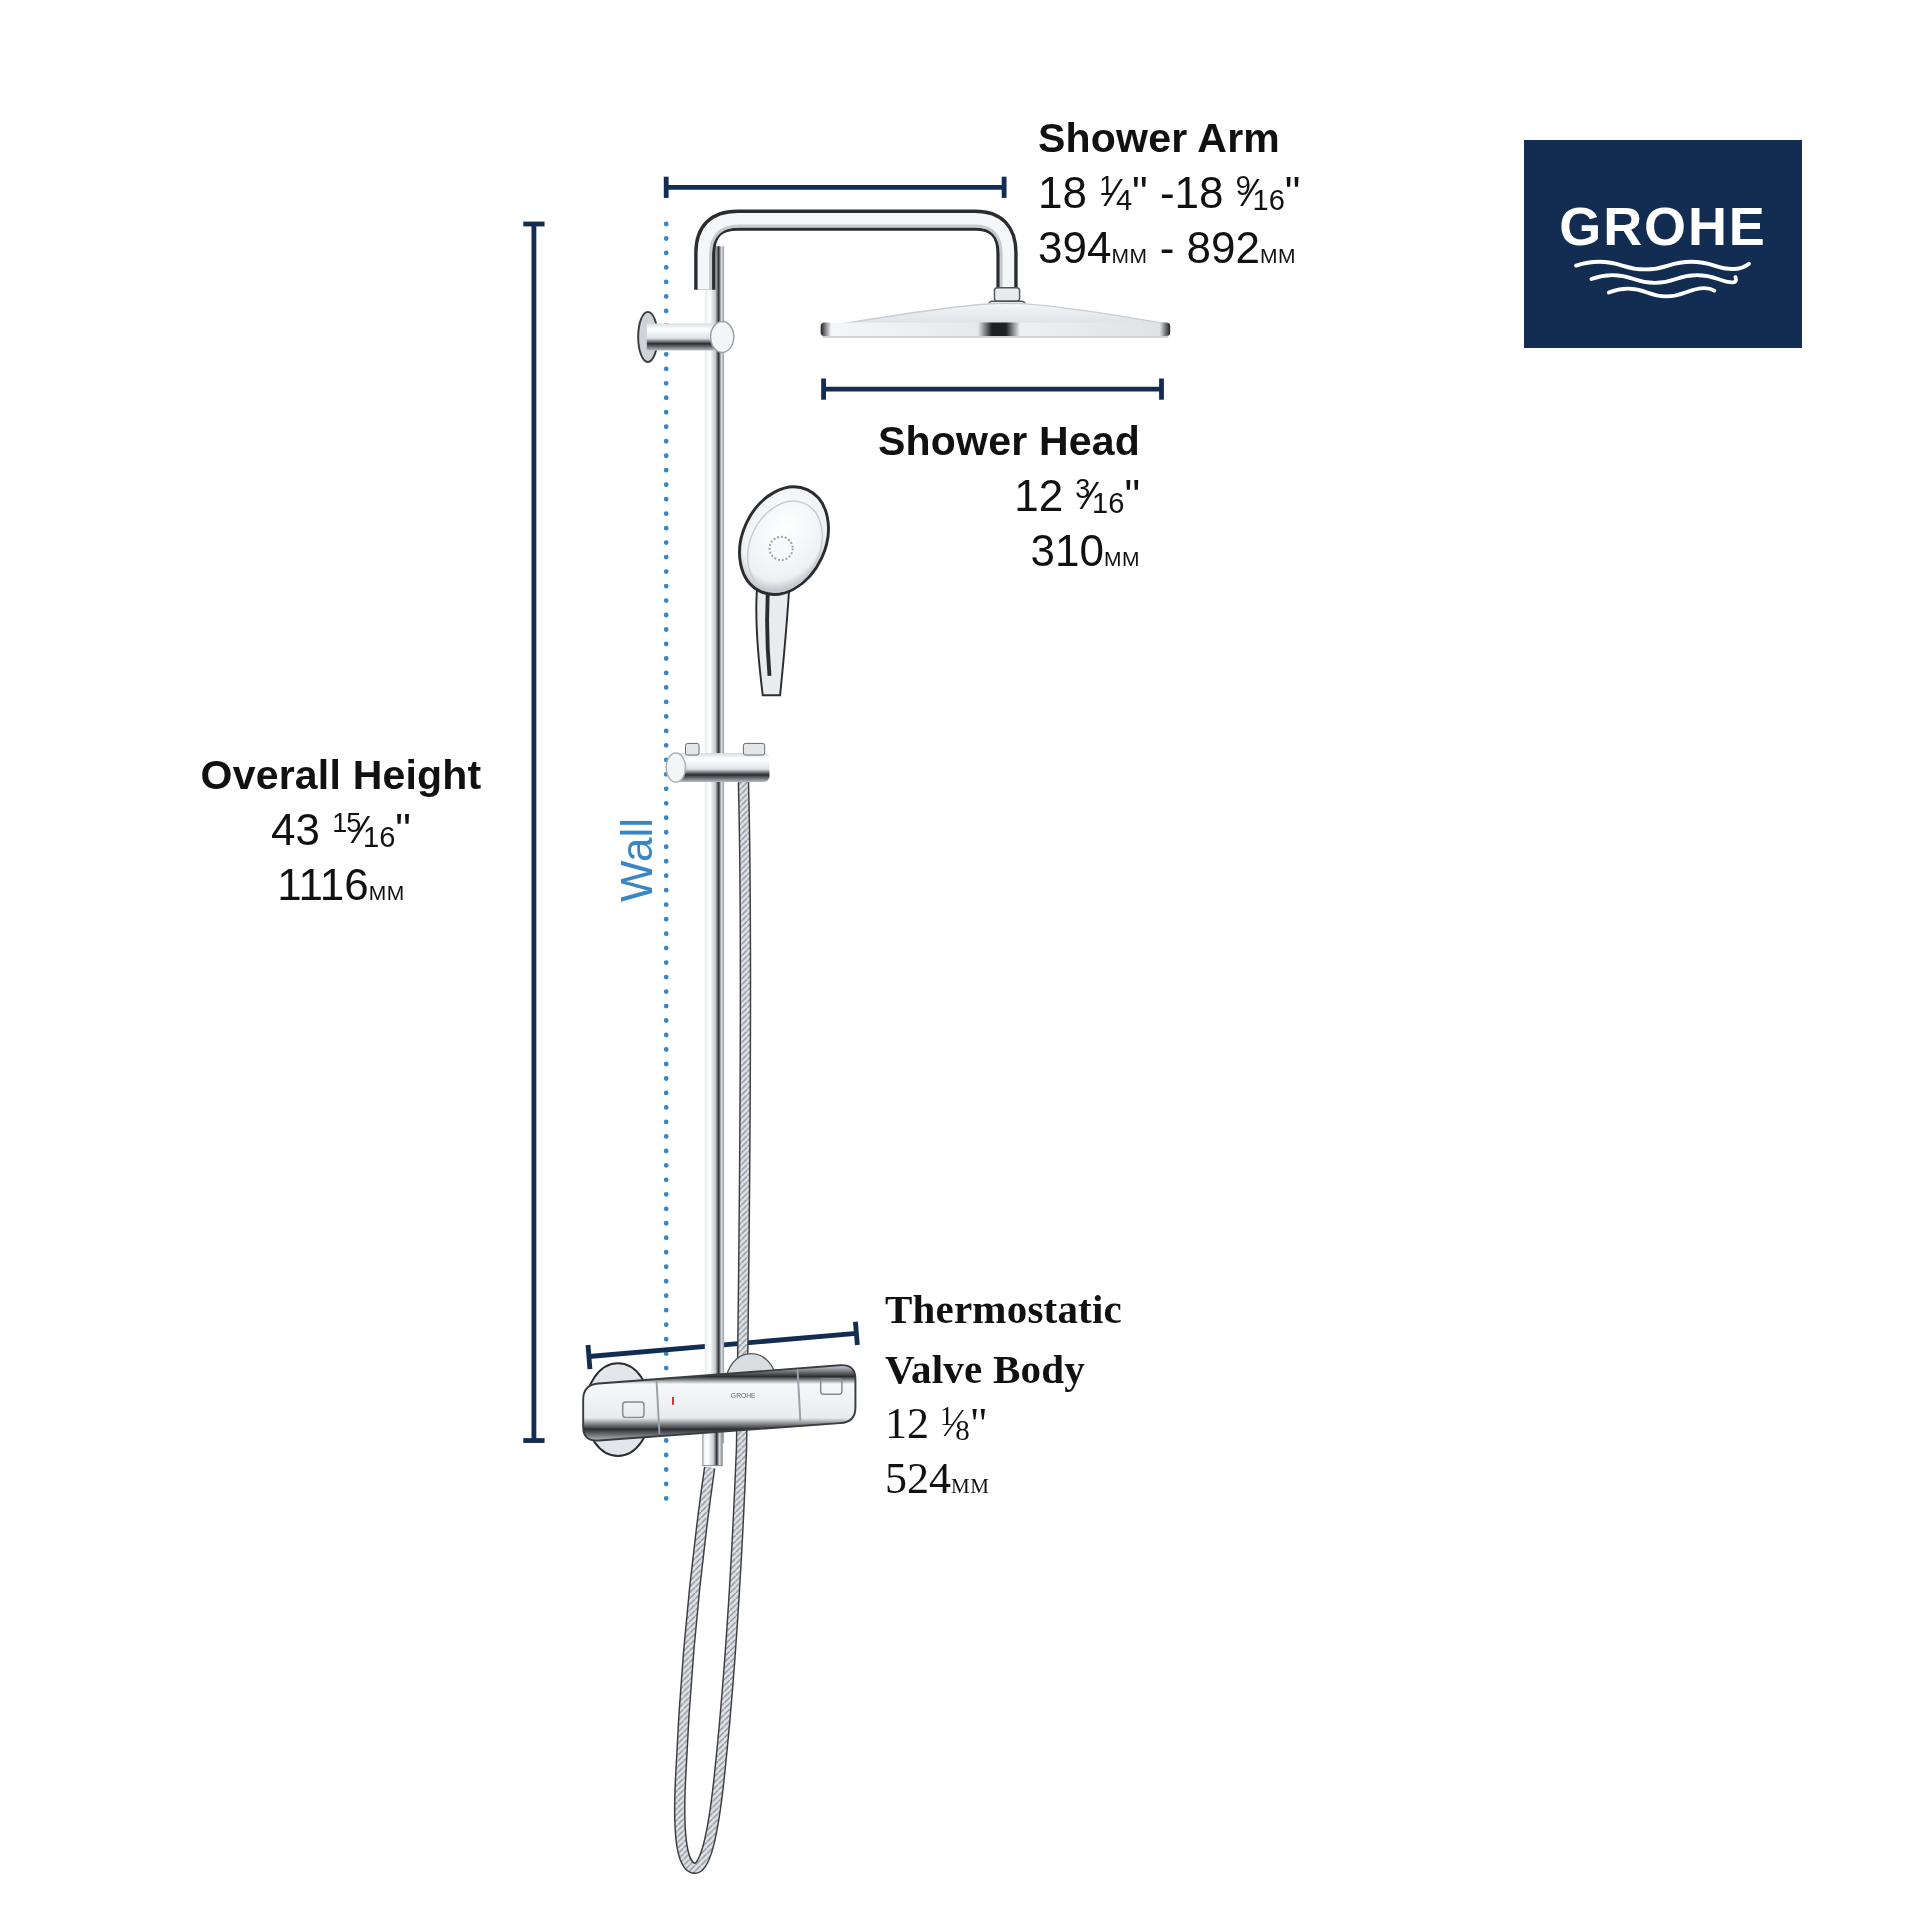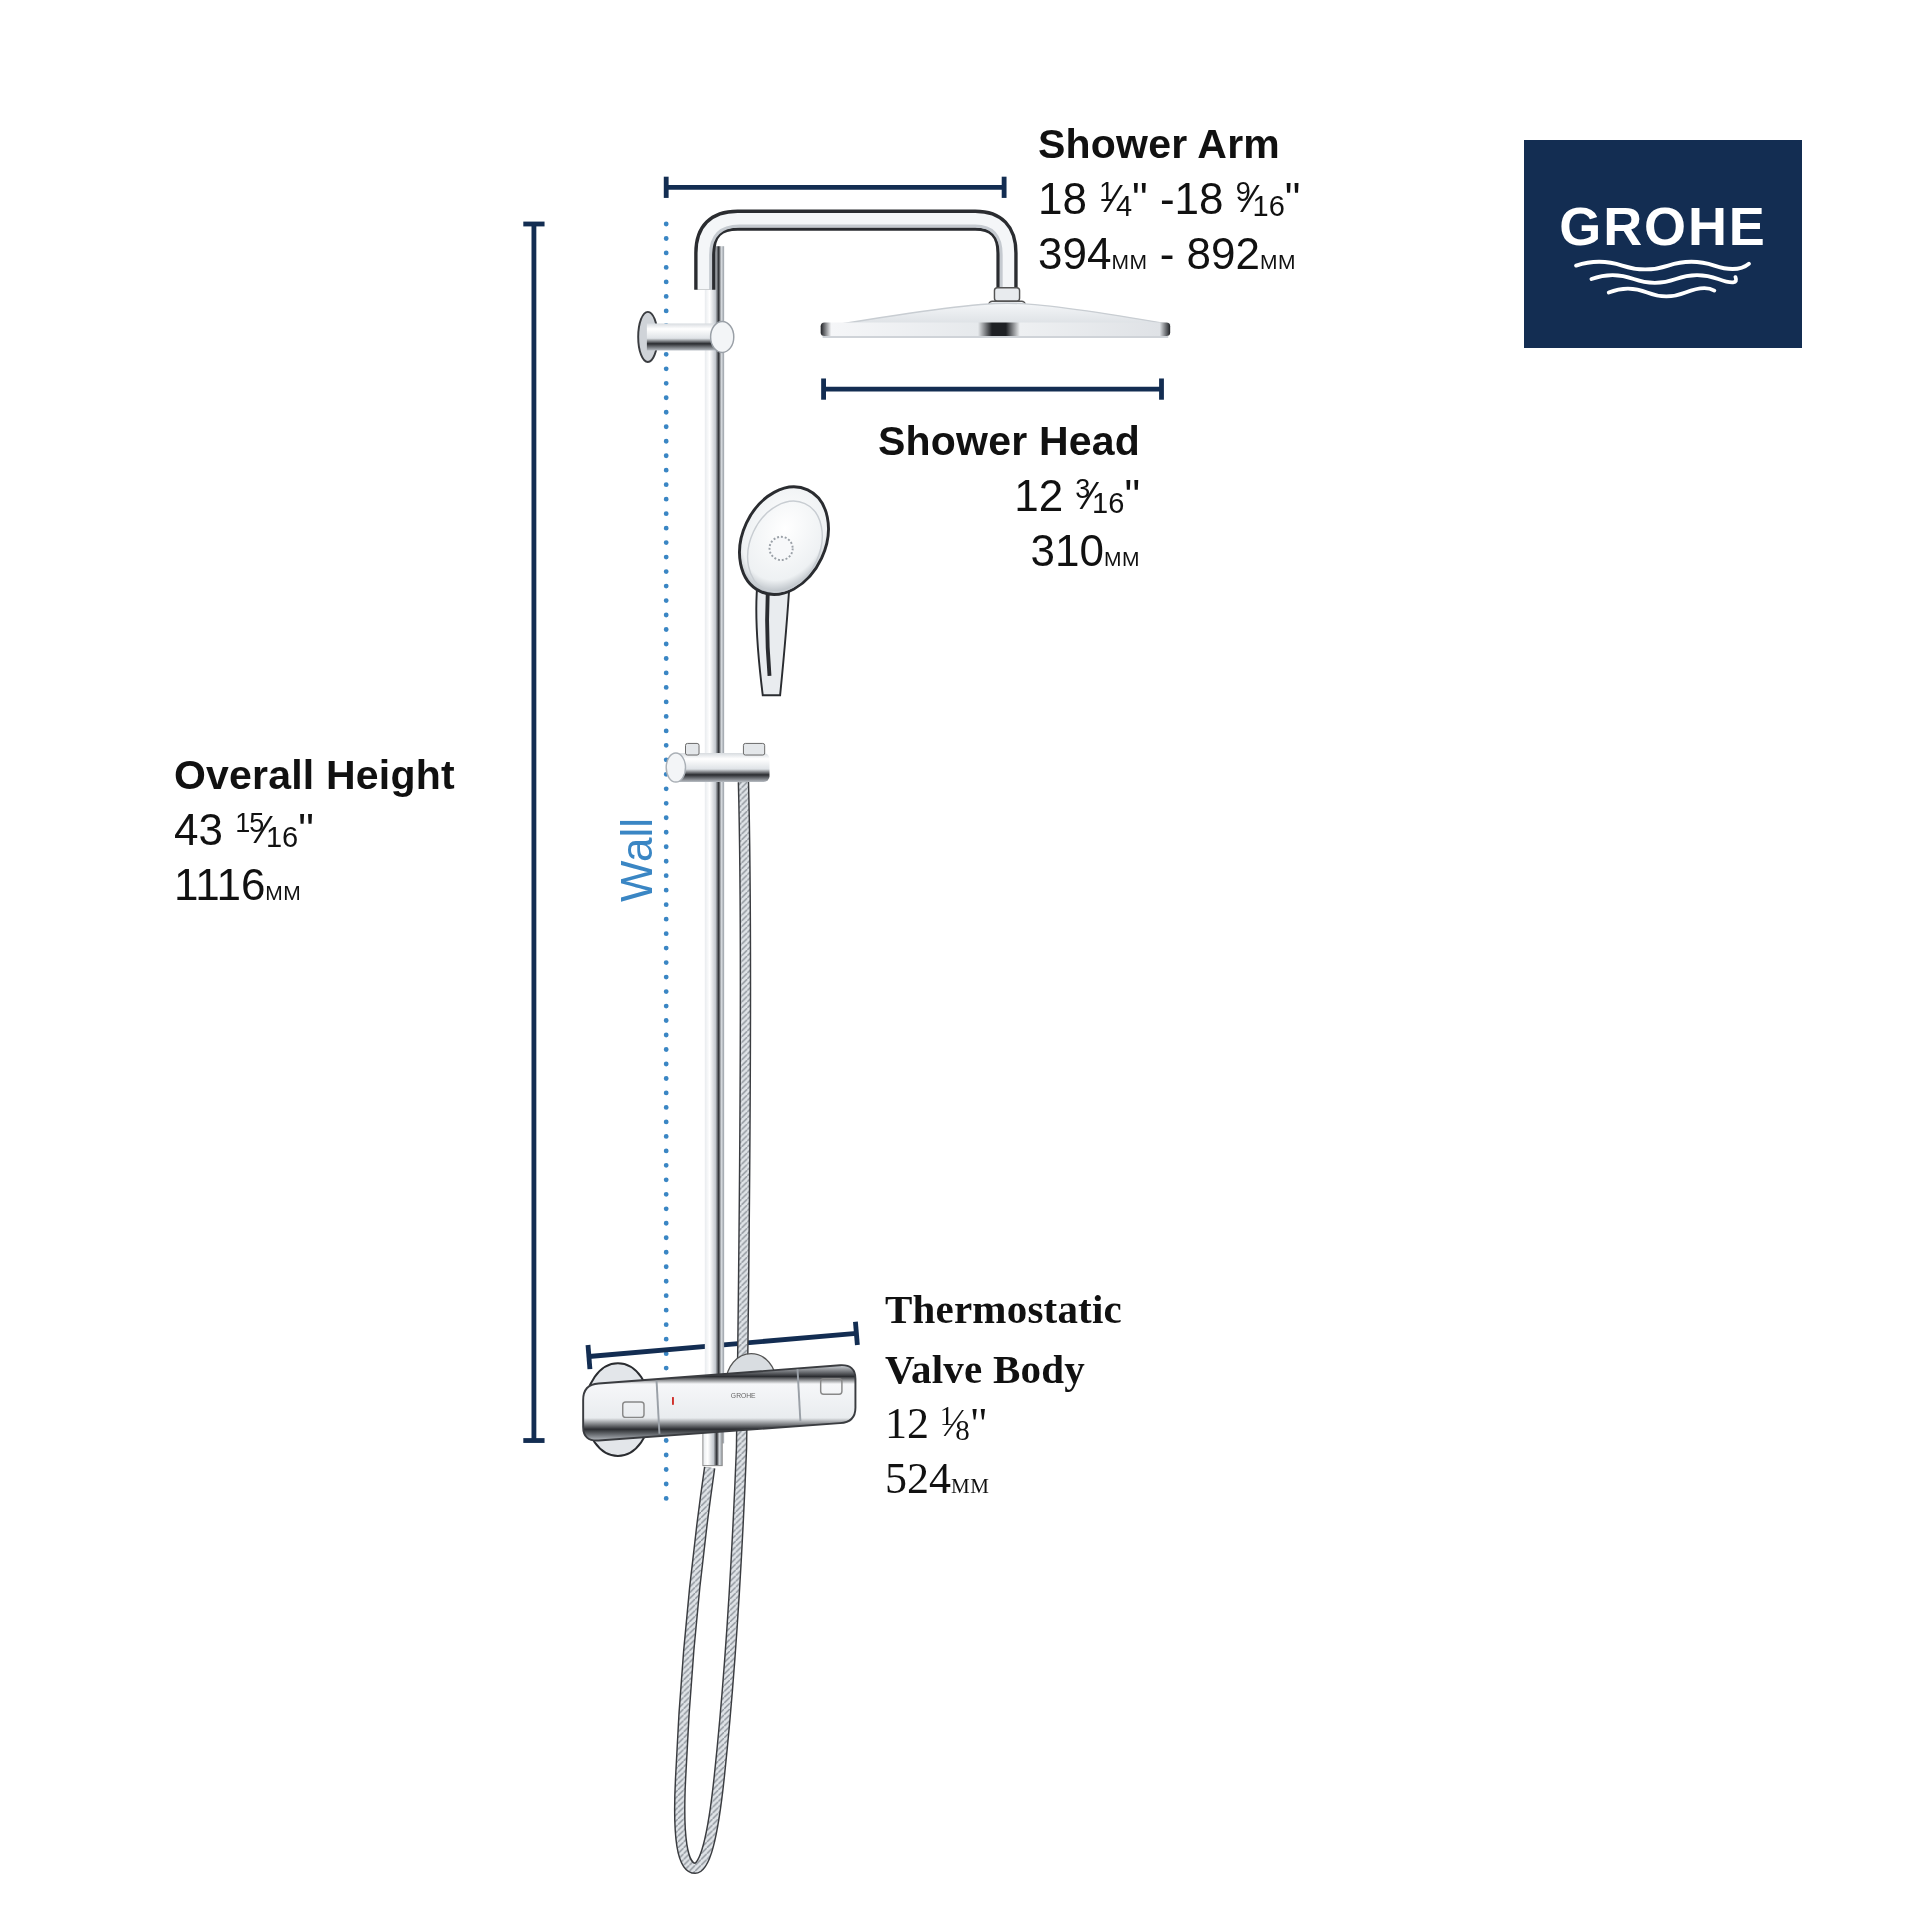--- a/index.html
+++ b/index.html
@@ -7,21 +7,21 @@
            font-family: "Liberation Sans", sans-serif; color: #111111; }
     .abs { position: absolute; }
     svg.layer { position: absolute; left: 0; top: 0; }
     .label { position: absolute; line-height: 1; }
     .label .title { font-weight: bold; font-size: 41px; letter-spacing: 0.2px; }
     .label .line { font-size: 44px; margin-top: 11.6px; white-space: nowrap; }
     .frac { font-size: 27px; vertical-align: 13.5px; letter-spacing: -1px; }
     .frac-slash { font-size: 39px; vertical-align: 1.9px; margin: 0 -1.9px; }
     .frac-den { font-size: 29px; vertical-align: -1.9px; }
     .unit { font-size: 21px; letter-spacing: 0.5px; }
-    .right { text-align: left; }
+    .right { text-align: center; }
     .center { text-align: right; }
     .wall-label { position: absolute; color: #3a86c4; font-size: 44px;
                   transform: rotate(-90deg); transform-origin: center center; }
     .logo { position: absolute; left: 1524px; top: 140px; width: 278px; height: 208px;
             background: #132d52; }
     .logo-text { position: absolute; left: 0; right: 0; top: 55px; text-align: center;
                  color: #ffffff; font-weight: bold; font-size: 54px; letter-spacing: 1.9px; }
   </style>
 </head>
 <body>
@@ -149,21 +149,21 @@
     <path d="M620 1433 L870 1414 Q886 1413 886 1428 L886 1458 Q886 1473 870 1474 L620 1492 Q604 1493 604 1478 L604 1450 Q604 1434 620 1433 Z" fill="url(#valveG)" stroke="#3a3c40" stroke-width="2"></path>
     <line x1="680" y1="1430" x2="683" y2="1485" stroke="#9aa0a7" stroke-width="2"></line>
     <line x1="826" y1="1418" x2="829" y2="1472" stroke="#9aa0a7" stroke-width="2"></line>
     <rect x="645" y="1452" width="22" height="16" rx="3" fill="none" stroke="#888" stroke-width="1.5"></rect>
     <rect x="850" y="1428" width="22" height="16" rx="3" fill="none" stroke="#888" stroke-width="1.5"></rect>
     <line x1="697" y1="1447" x2="697" y2="1455" stroke="#d0302a" stroke-width="2"></line>
     <text x="757" y="1448" font-family="Liberation Sans, sans-serif" font-size="7" fill="#666">GROHE</text>
   </g>
 </svg>
 
-<div class="label" style="left:1038px; top:124px;">
+<div class="label" style="left:1038px; top:118px;">
   <div class="title">Shower Arm</div>
   <div class="line">
     <span>18</span>
     <span class="frac">1</span><span class="frac-slash">⁄</span><span class="frac-den">4</span><span>"</span>
     <span>-</span><span>18</span>
     <span class="frac">9</span><span class="frac-slash">⁄</span><span class="frac-den">16</span><span>"</span>
   </div>
   <div class="line">
     <span>394</span><span class="unit">MM</span><span style="white-space:pre"> - </span><span>892</span><span class="unit">MM</span>
   </div>

